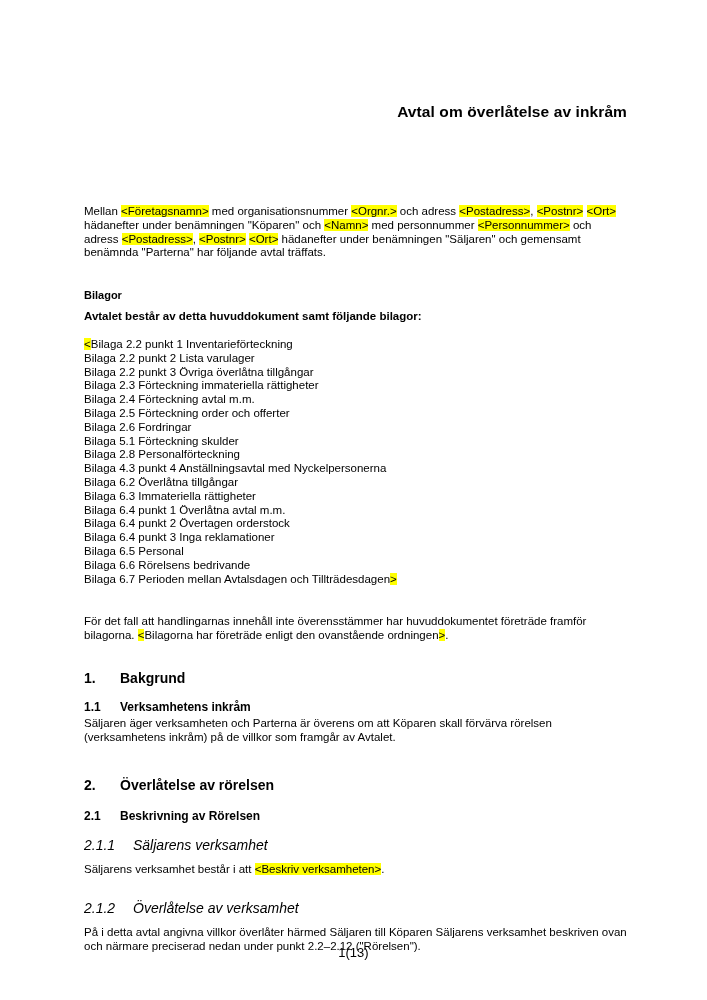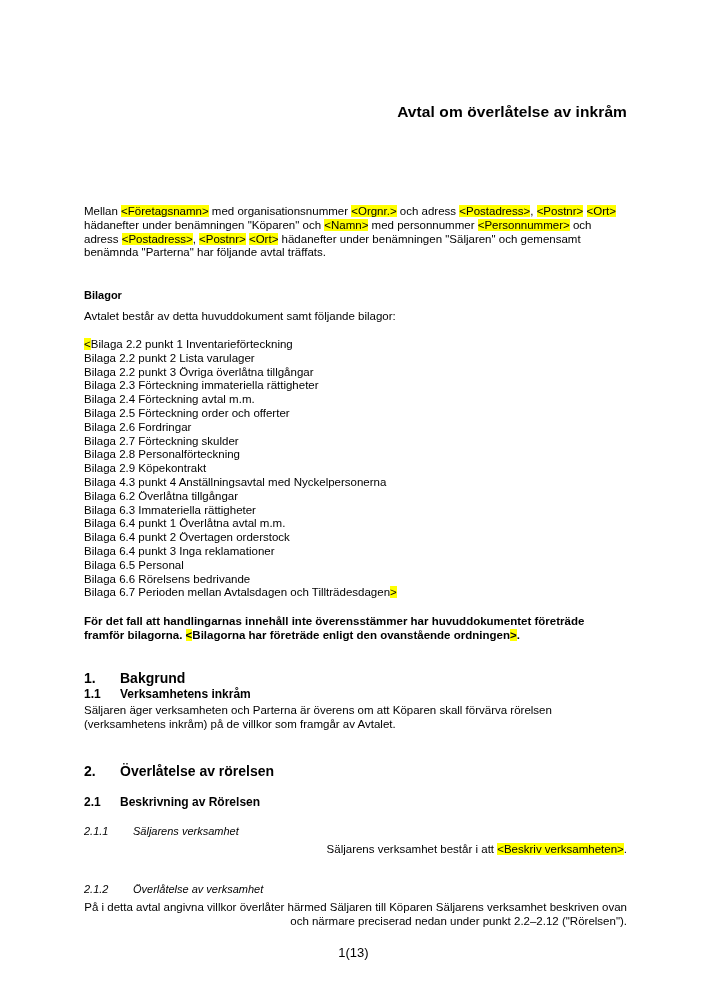--- a/index.html
+++ b/index.html
@@ -35,46 +35,46 @@
     font-size: 11.5px;
     line-height: 13.8px;
   }
   .intro-par { margin-top: 84px; }
   .h-bilagor {
     margin-top: 27px;
     font-size: 11px;
     font-weight: bold;
     line-height: 16px;
   }
-  .bilagor-intro { margin-top: 7px; }
+  .bilagor-intro { margin-top: 7px; font-weight: bold; }
   .bilagor-list { margin-top: 14px; }
-  .precedence-par { margin-top: 15px; font-weight: bold; }
+  .precedence-par { margin-top: 29px; }
   .h1 {
     font-size: 14px;
     font-weight: bold;
     line-height: 17px;
   }
   .h1.sec1 { margin-top: 27px; }
   .h1.sec2 { margin-top: 32px; }
   .h2 {
     font-size: 12px;
     font-weight: bold;
     line-height: 14px;
   }
-  .h2.s11 { }
+  .h2.s11 { margin-top: 13px; }
   .h2.s21 { margin-top: 15px; }
   .h3 {
-    font-size: 11px;
+    font-size: 14px;
     font-style: italic;
     line-height: 14px;
   }
   .h3.s211 { margin-top: 15px; }
   .h3.s212 { margin-top: 25px; }
   .p-after-h2 { margin-top: 3px; }
-  .p-after-h3 { margin-top: 5px; text-align: right; }
+  .p-after-h3 { margin-top: 11px; }
   .hnum { display: inline-block; width: 36px; }
   .hnum.wide { width: 49px; font-style: italic; }
   .hl { background: var(--hl); }
   .footer {
     position: absolute;
     left: 0; top: 946px;
     width: 707px;
     text-align: center;
     font-size: 13px;
     line-height: 14px;
@@ -94,23 +94,22 @@
     <p class="body-text bilagor-intro">Avtalet består av detta huvuddokument samt följande bilagor:</p>
 
     <div class="body-text bilagor-list">
         <div><span class="hl">&lt;</span><span>Bilaga 2.2 punkt 1 Inventarieförteckning</span></div>
         <div><span>Bilaga 2.2 punkt 2 Lista varulager</span></div>
         <div><span>Bilaga 2.2 punkt 3 Övriga överlåtna tillgångar</span></div>
         <div><span>Bilaga 2.3 Förteckning immateriella rättigheter</span></div>
         <div><span>Bilaga 2.4 Förteckning avtal m.m.</span></div>
         <div><span>Bilaga 2.5 Förteckning order och offerter</span></div>
         <div><span>Bilaga 2.6 Fordringar</span></div>
-        <div><span>Bilaga 2.7 Förteckning skulder</span></div>
+        <div><span>Bilaga 5.1 Förteckning skulder</span></div>
         <div><span>Bilaga 2.8 Personalförteckning</span></div>
-        <div><span>Bilaga 2.9 Köpekontrakt</span></div>
         <div><span>Bilaga 4.3 punkt 4 Anställningsavtal med Nyckelpersonerna</span></div>
         <div><span>Bilaga 6.2 Överlåtna tillgångar</span></div>
         <div><span>Bilaga 6.3 Immateriella rättigheter</span></div>
         <div><span>Bilaga 6.4 punkt 1 Överlåtna avtal m.m.</span></div>
         <div><span>Bilaga 6.4 punkt 2 Övertagen orderstock</span></div>
         <div><span>Bilaga 6.4 punkt 3 Inga reklamationer</span></div>
         <div><span>Bilaga 6.5 Personal</span></div>
         <div><span>Bilaga 6.6 Rörelsens bedrivande</span></div>
         <div><span>Bilaga 6.7 Perioden mellan Avtalsdagen och Tillträdesdagen</span><span class="hl">&gt;</span></div>
       </div>

